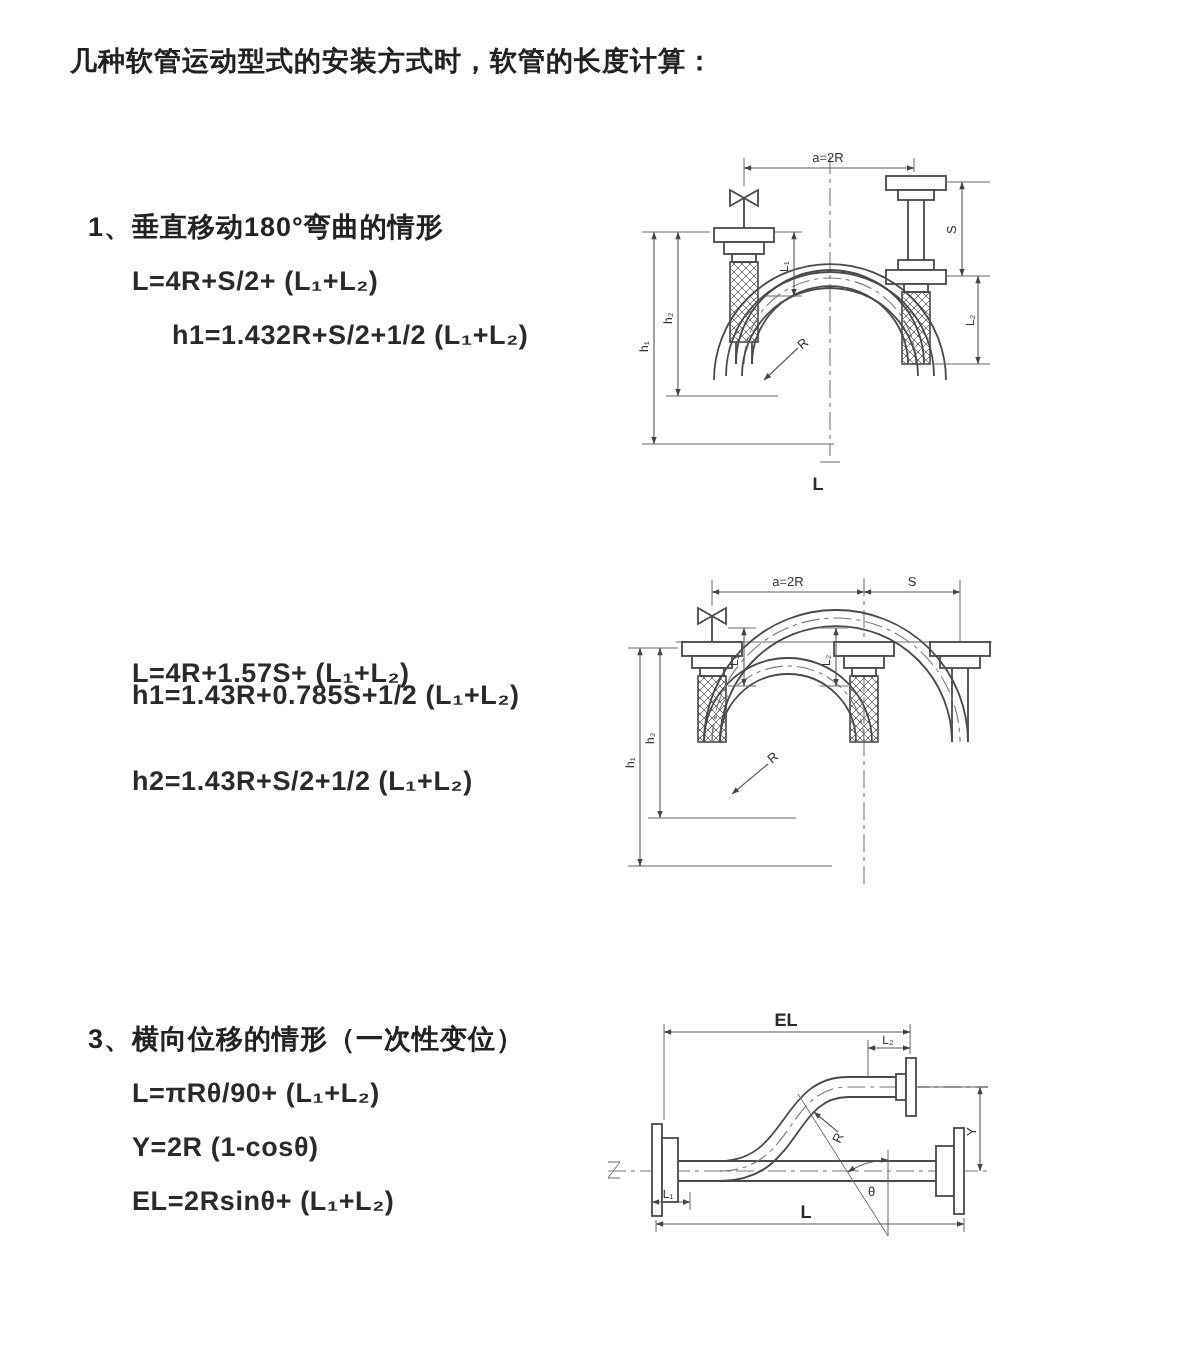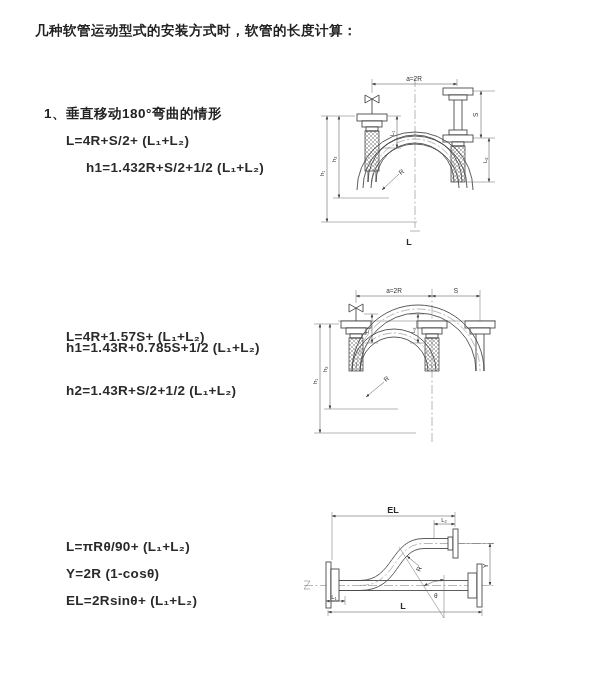--- a/index.html
+++ b/index.html
@@ -195,20 +195,21 @@
     <text class="lbl-s" transform="translate(71,52) rotate(-90)">L₁</text>
     <line class="thin" x1="112" y1="33" x2="126" y2="33"></line>
     <line class="thin" x1="112" y1="62" x2="126" y2="62"></line>
     <line class="dim" x1="120" y1="33" x2="120" y2="62" marker-start="url(#d2s)" marker-end="url(#d2e)"></line>
     <text class="lbl-s" transform="translate(117,52) rotate(-90)">L₂</text>
 
     <line class="dim" x1="86" y1="101" x2="68" y2="116" marker-end="url(#d2e)"></line>
     <text class="lbl" transform="translate(88,101) rotate(-40)">R</text>
   </svg>
 
+  <div class="sec-head" style="left:44px;top:511px;">3、横向位移的情形（一次性变位）</div>
   <div class="formula" style="left:66px;top:539px;">L=πRθ/90+ (L₁+L₂)</div>
   <div class="formula" style="left:66px;top:566px;">Y=2R (1-cosθ)</div>
   <div class="formula" style="left:66px;top:593px;">EL=2Rsinθ+ (L₁+L₂)</div>
 
   <svg style="left:298px;top:500px;" width="300" height="165" viewBox="0 0 300 165">
     <defs>
       <marker id="d3e" markerWidth="8" markerHeight="6" refX="6.5" refY="2.5" orient="auto">
         <path d="M0,0 L6.5,2.5 L0,5 z" fill="#444"></path>
       </marker>
       <marker id="d3s" markerWidth="8" markerHeight="6" refX="0.5" refY="2.5" orient="auto">

